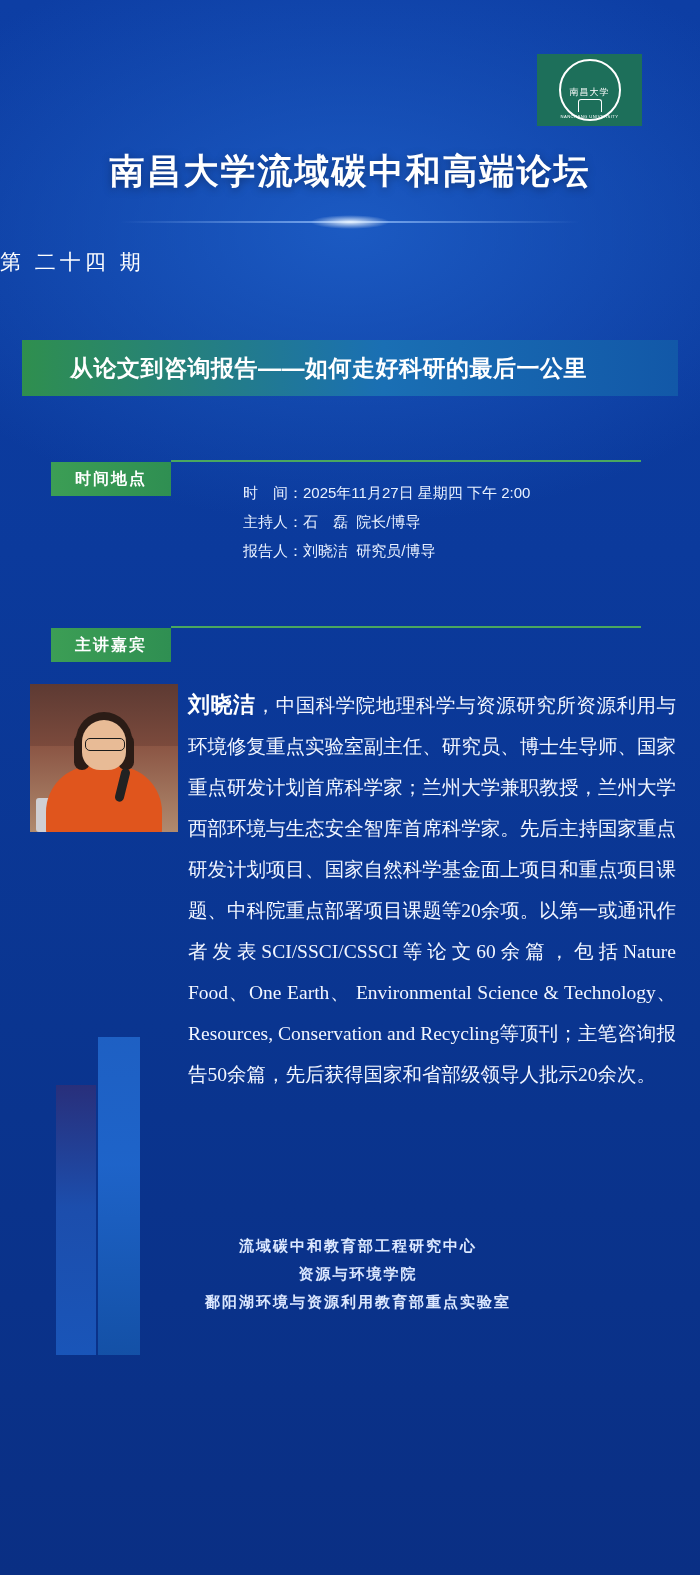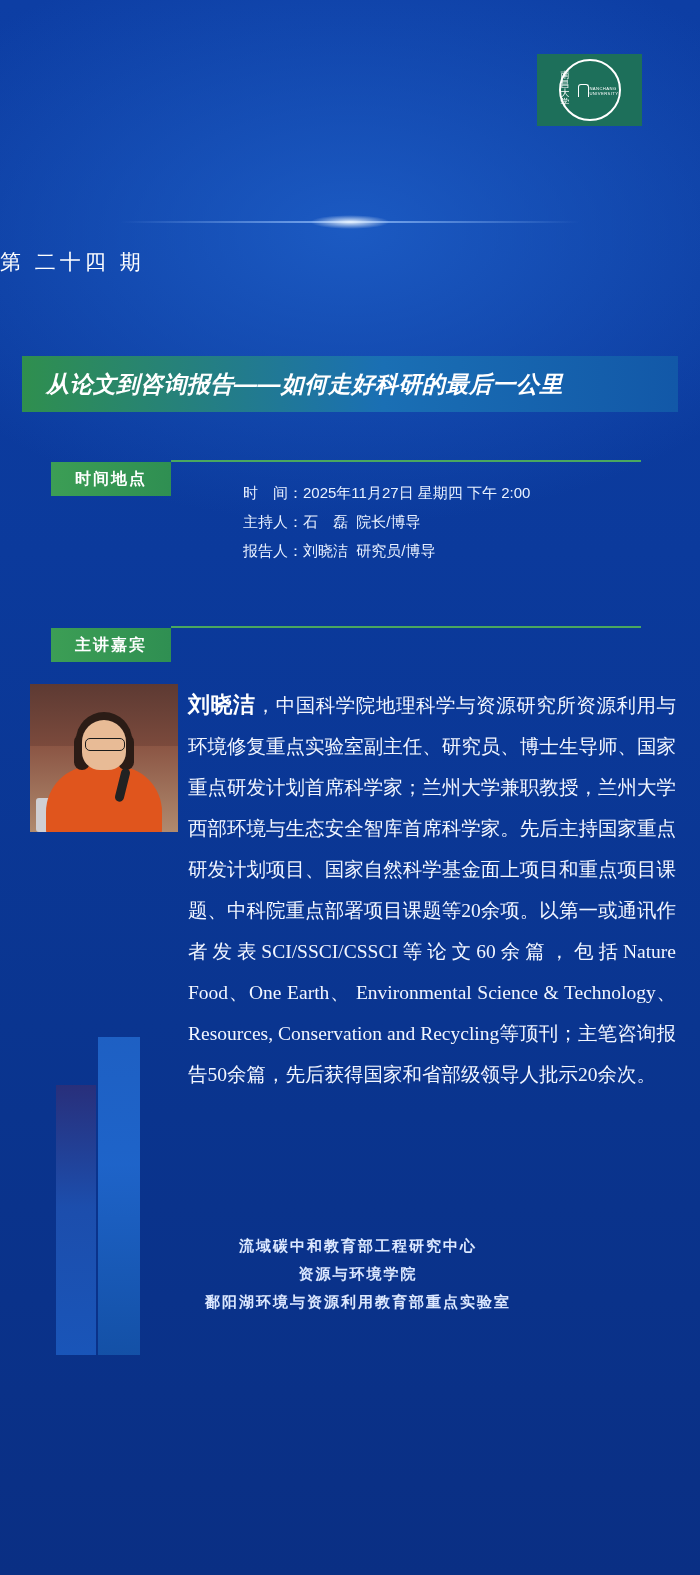--- a/index.html
+++ b/index.html
@@ -60,22 +60,22 @@
     align-items: center;
     justify-content: center;
   }
   .logo-circle {
     width: 58px;
     height: 58px;
     border-radius: 50%;
     border: 2px solid #ffffff;
     display: flex;
     align-items: center;
-    justify-content: flex-start;
-    flex-direction: row;
+    justify-content: flex-end;
+    flex-direction: column;
     color: #fff;
   }
   .logo-circle .cn {
     font-size: 9px;
     letter-spacing: 1px;
     line-height: 1;
     margin-bottom: 2px;
   }
   .logo-circle .gate {
     width: 22px;
@@ -131,34 +131,33 @@
     top: 248px;
     left: 0;
     width: 580px;
     color: #ffffff;
     font-size: 21px;
     letter-spacing: 4px;
   }
   
   .topic {
     position: absolute;
-    top: 356px;
+    top: 340px;
     left: 22px;
     width: 656px;
     height: 56px;
     background: linear-gradient(90deg, #2f8f4e 0%, #1a6fb4 55%, #1258a8 100%);
     display: flex;
     align-items: center;
     color: #ffffff;
     font-size: 23px;
     font-weight: bold;
     letter-spacing: .5px;
     box-sizing: border-box;
-    padding-left: 24px;
-    font-style: italic;
+    padding-left: 48px;
   }
   
   .tag {
     position: absolute;
     background: linear-gradient(90deg, #3c9e55 0%, #2f8f52 100%);
     color: #ffffff;
     font-size: 16px;
     font-weight: bold;
     letter-spacing: 2px;
     display: flex;
@@ -314,20 +313,21 @@
   </div>
 
   <div class="logo-box">
     <div class="logo-circle">
       <div class="cn">南昌大学</div>
       <div class="gate"></div>
       <div class="en">NANCHANG UNIVERSITY</div>
     </div>
   </div>
 
+  <div class="main-title">南昌大学流域碳中和高端论坛</div>
 
   <div class="divider">
     <div class="line"></div>
     <div class="glow"></div>
   </div>
 
   <div class="issue">第 二十四 期</div>
 
   <div class="topic">从论文到咨询报告——如何走好科研的最后一公里</div>
 

